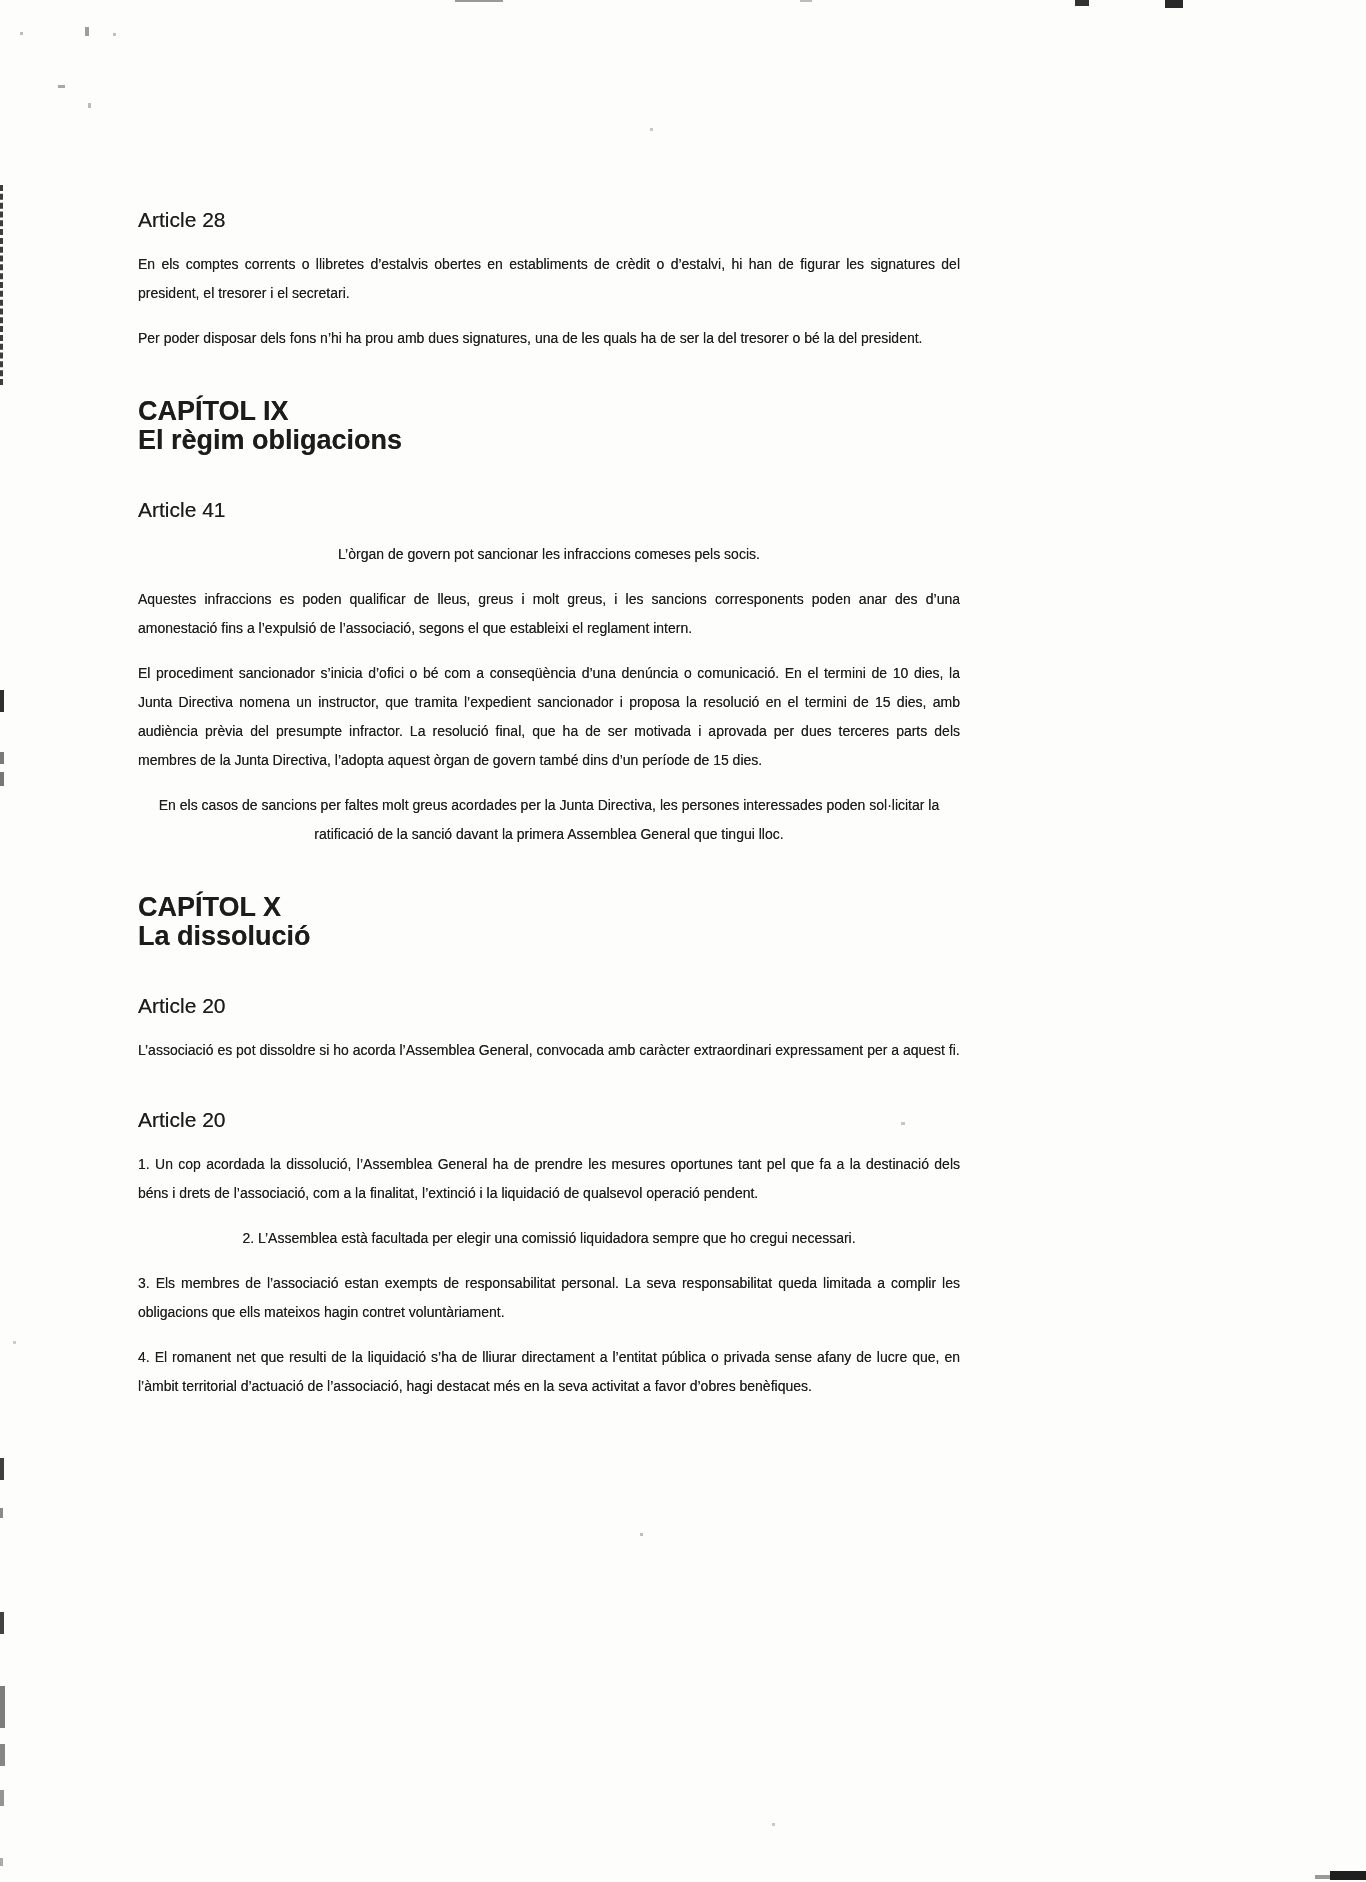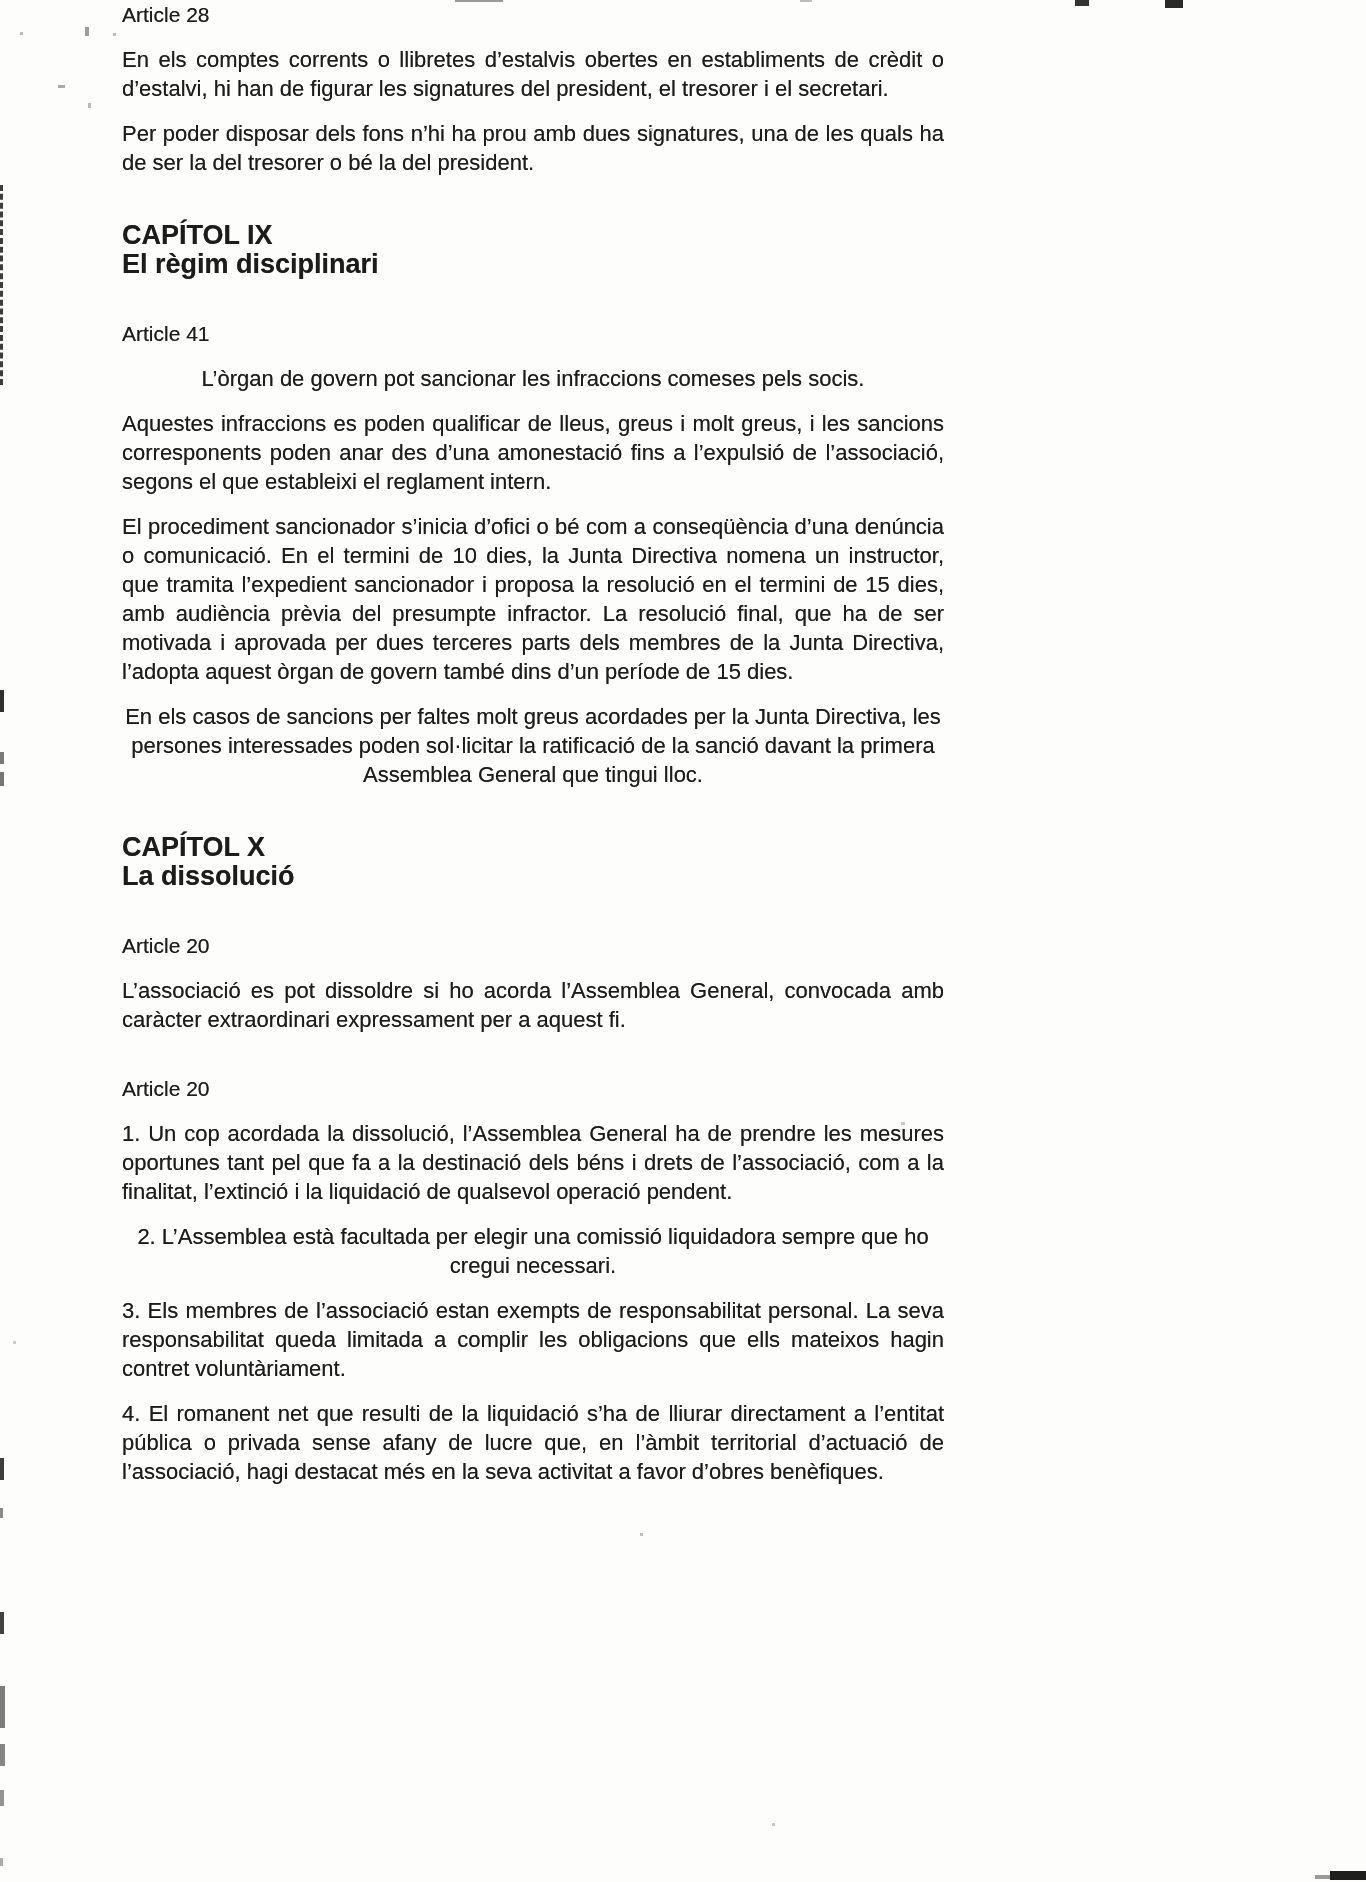--- a/index.html
+++ b/index.html
@@ -7,33 +7,34 @@
     position:relative;
     width:1366px;
     height:1882px;
     background:#fdfdfc;
     overflow:hidden;
     font-family:"Liberation Sans", sans-serif;
     color:#1c1c1c;
   }
   .content{
     position:absolute;
-    left:122px;
+    left:138px;
     top:0;
     width:822px;
+    padding-top:205px;
     text-shadow:0 0 0.6px rgba(25,25,25,0.65);
   }
   .content > :first-child{margin-top:0;}
   .article-heading{
     font-size:21px;
     line-height:29px;
     margin:40px 0 8px 0;
   }
   .para{
-    font-size:22px;
+    font-size:14px;
     line-height:29px;
     margin:16px 0 7px 0;
     text-align:justify;
   }
   .para.left{text-align:center;}
   .chapter{
     font-weight:bold;
     font-size:27px;
     line-height:29px;
     margin:44px 0 0 0;
@@ -43,21 +44,21 @@
 </head>
 <body>
 
 <div class="page">
   <div class="content">
       <div class="article-heading">Article 28</div>
       <p class="para">En els comptes corrents o llibretes d’estalvis obertes en establiments de crèdit o d’estalvi, hi han de figurar les signatures del president, el tresorer i el secretari.</p>
       <p class="para">Per poder disposar dels fons n’hi ha prou amb dues signatures, una de les quals ha de ser la del tresorer o bé la del president.</p>
       <div class="chapter">
         <div>CAPÍTOL IX</div>
-        <div>El règim disciplinari</div>
+        <div>El règim obligacions</div>
       </div>
       <div class="article-heading">Article 41</div>
       <p class="para left">L’òrgan de govern pot sancionar les infraccions comeses pels socis.</p>
       <p class="para">Aquestes infraccions es poden qualificar de lleus, greus i molt greus, i les sancions corresponents poden anar des d’una amonestació fins a l’expulsió de l’associació, segons el que estableixi el reglament intern.</p>
       <p class="para">El procediment sancionador s’inicia d’ofici o bé com a conseqüència d’una denúncia o comunicació. En el termini de 10 dies, la Junta Directiva nomena un instructor, que tramita l’expedient sancionador i proposa la resolució en el termini de 15 dies, amb audiència prèvia del presumpte infractor. La resolució final, que ha de ser motivada i aprovada per dues terceres parts dels membres de la Junta Directiva, l’adopta aquest òrgan de govern també dins d’un període de 15 dies.</p>
       <p class="para left">En els casos de sancions per faltes molt greus acordades per la Junta Directiva, les persones interessades poden sol·licitar la ratificació de la sanció davant la primera Assemblea General que tingui lloc.</p>
       <div class="chapter">
         <div>CAPÍTOL X</div>
         <div>La dissolució</div>
       </div>

